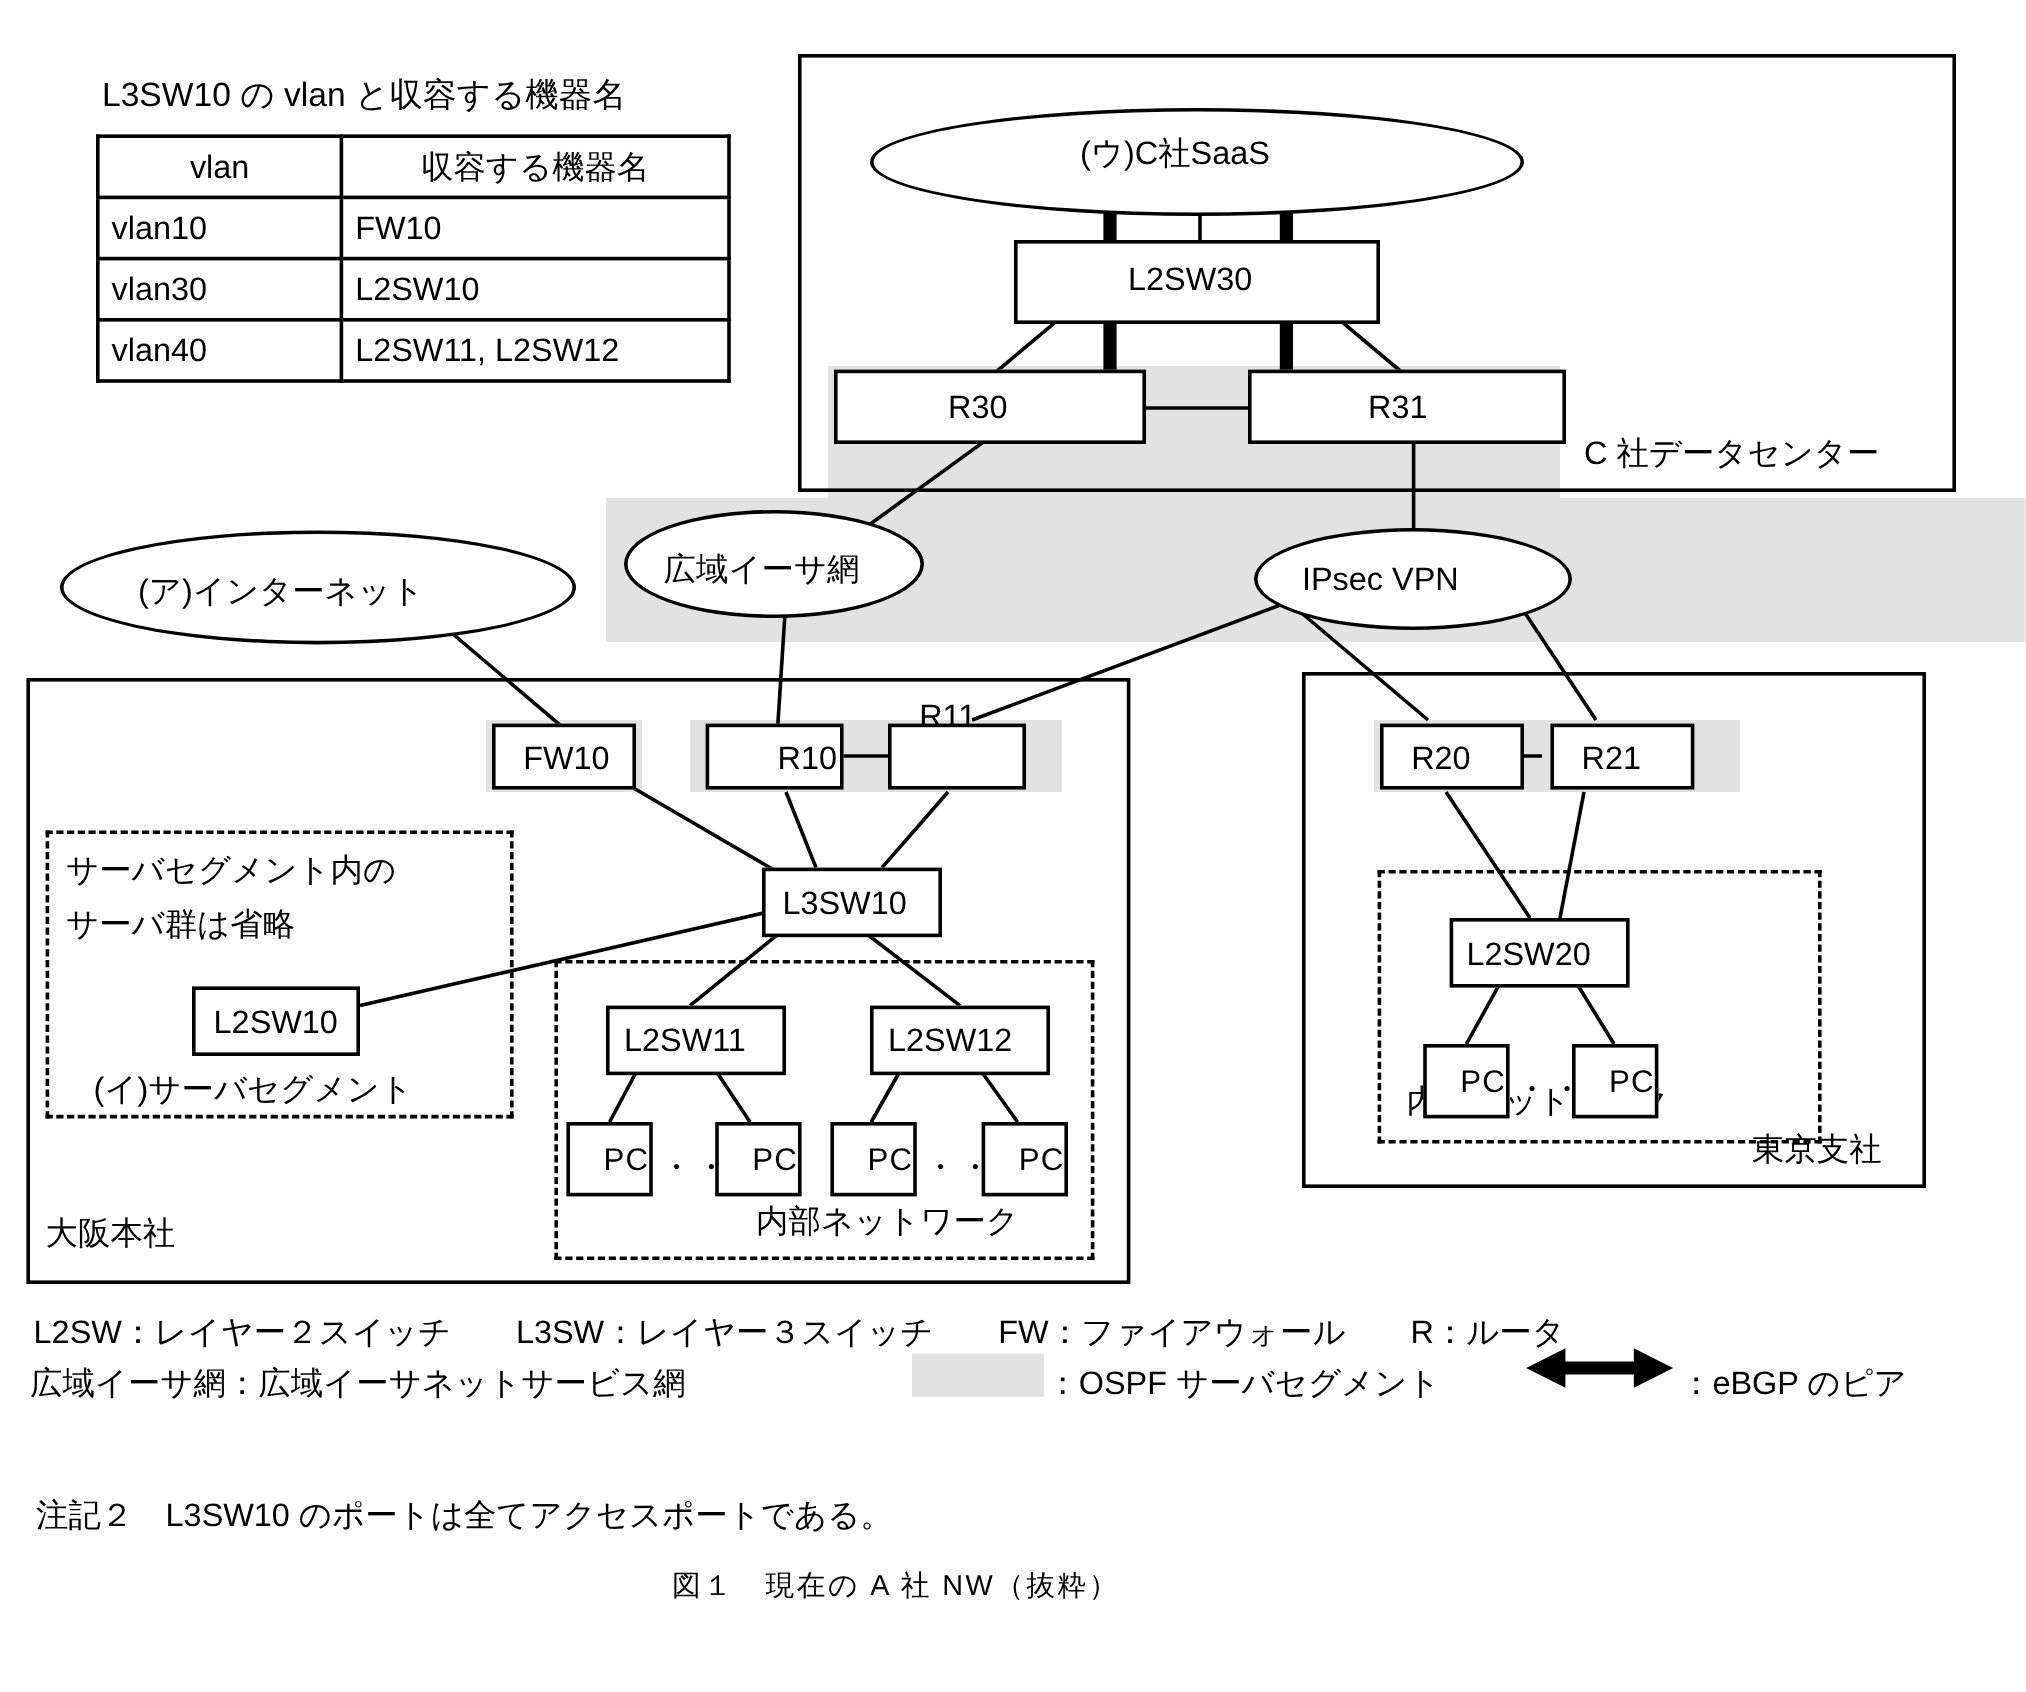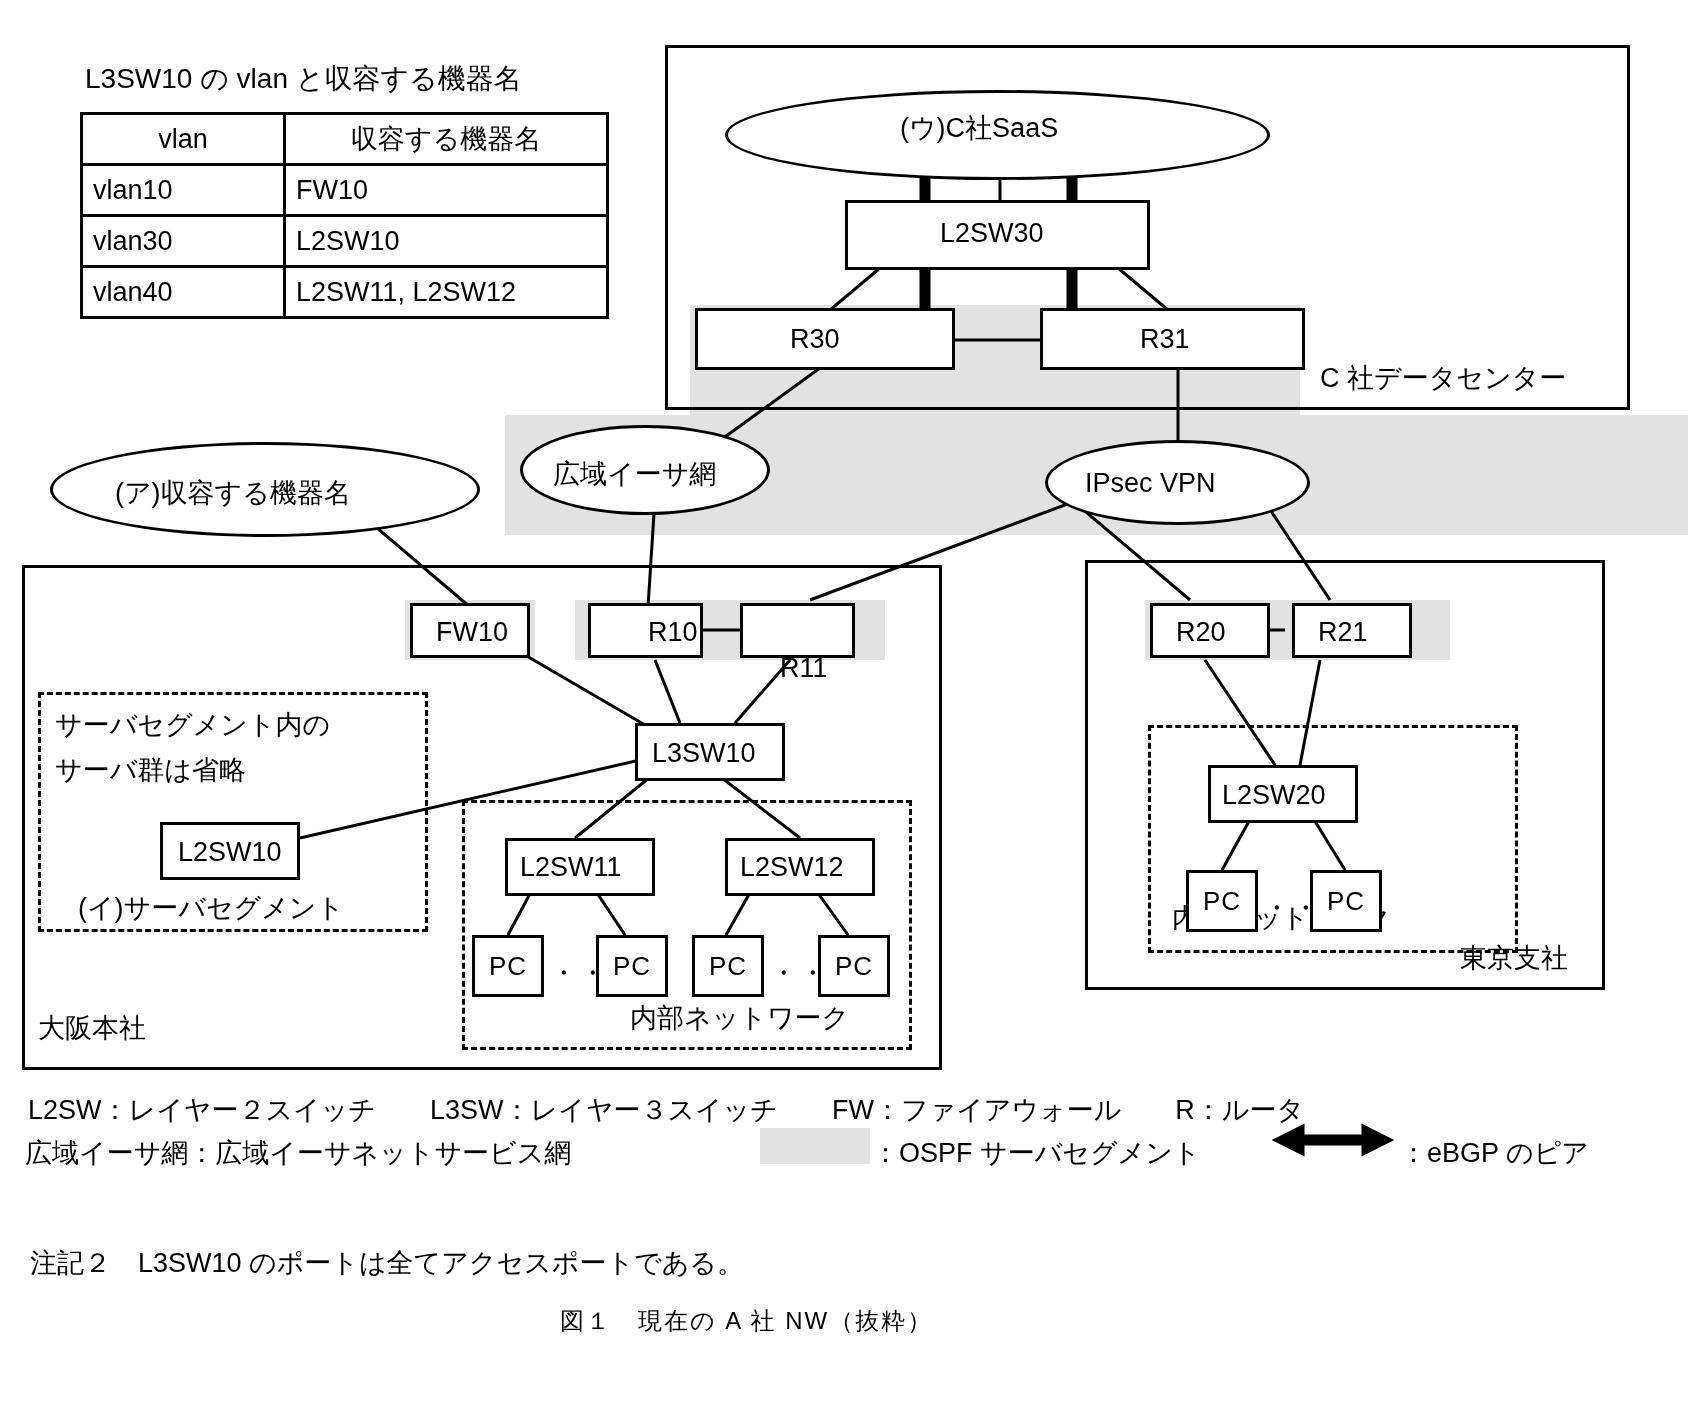--- a/index.html
+++ b/index.html
@@ -1,21 +1,21 @@
 <!DOCTYPE html>
 <html lang="ja"><head>
 <meta charset="utf-8">
 <style>
   html,body{margin:0;padding:0;background:#fff;}
   body{width:1688px;height:1410px;position:relative;font-family:"Liberation Sans","DejaVu Sans",sans-serif;color:#000;}
   #root{position:absolute;left:0;top:0;width:1688px;height:1410px;}
   svg#wires{position:absolute;left:0;top:0;width:1688px;height:1410px;pointer-events:none;}
   .abs{position:absolute;box-sizing:border-box;}
   .box{border:3px solid #000;background:#fff;display:flex;align-items:center;justify-content:center;text-align:center;}
-  .nodebox{border:3px solid #000;background:#fff;display:flex;align-items:center;justify-content:center;font-size:27px;letter-spacing:1px;}
+  .nodebox{border:3px solid #000;background:#fff;display:flex;align-items:center;justify-content:flex-end;font-size:27px;letter-spacing:1px;}
   .ellipse{border:3px solid #000;border-radius:50%;background:#fff;display:flex;align-items:center;justify-content:center;font-size:27px;}
   .dashed{border:3px dashed #000;background:transparent;}
   .label{font-size:27px;white-space:nowrap;text-align:center;}
   .ospf{background:#e2e2e2;}
   table.vlan{border-collapse:collapse;}
   table.vlan td{border:3px solid #000;font-size:27px;padding:4px 10px;height:40px;}
   .tbl-title{font-size:28px;white-space:nowrap;}
   .legend{font-size:27px;white-space:nowrap;}
   .caption{font-size:24px;letter-spacing:2px;white-space:nowrap;}
   .note{font-size:27px;white-space:nowrap;}
@@ -129,39 +129,39 @@
   <div class="abs nodebox" style="left:845px;top:200px;width:305px;height:70px;"></div>
   <div class="abs label" style="left:940px;top:218px;">L2SW30</div>
 
   <div class="abs nodebox" style="left:695px;top:308px;width:260px;height:62px;"></div>
   <div class="abs label" style="left:790px;top:324px;">R30</div>
 
   <div class="abs nodebox" style="left:1040px;top:308px;width:265px;height:62px;"></div>
   <div class="abs label" style="left:1140px;top:324px;">R31</div>
 
   <div class="abs ellipse" style="left:50px;top:442px;width:430px;height:95px;"></div>
-  <div class="abs label" style="left:115px;top:475px;">(ア)収容する機器名</div>
+  <div class="abs label" style="left:115px;top:475px;">(ア)インターネット</div>
 
   <div class="abs ellipse" style="left:520px;top:425px;width:250px;height:90px;"></div>
   <div class="abs label" style="left:553px;top:456px;">広域イーサ網</div>
 
   <div class="abs ellipse" style="left:1045px;top:440px;width:265px;height:85px;"></div>
   <div class="abs label" style="left:1085px;top:468px;">IPsec VPN</div>
 
   <div class="abs box" style="left:22px;top:565px;width:920px;height:505px;background:transparent;"></div>
   <div class="abs label" style="left:38px;top:1010px;">大阪本社</div>
 
   <div class="abs nodebox" style="left:410px;top:603px;width:120px;height:55px;"></div>
   <div class="abs label" style="left:436px;top:617px;">FW10</div>
 
   <div class="abs nodebox" style="left:588px;top:603px;width:115px;height:55px;"></div>
   <div class="abs label" style="left:648px;top:617px;">R10</div>
 
   <div class="abs nodebox" style="left:740px;top:603px;width:115px;height:55px;"></div>
-  <div class="abs label" style="left:766px;top:653px;margin-left:14px;">R11</div>
+  <div class="abs label" style="left:766px;top:582px;">R11</div>
 
   <div class="abs nodebox" style="left:635px;top:723px;width:150px;height:58px;"></div>
   <div class="abs label" style="left:652px;top:738px;">L3SW10</div>
 
   <div class="abs dashed" style="left:38px;top:692px;width:390px;height:240px;"></div>
   <div class="abs label" style="left:55px;top:707px;">サーバセグメント内の</div>
   <div class="abs label" style="left:55px;top:752px;">サーバ群は省略</div>
   <div class="abs nodebox" style="left:160px;top:822px;width:140px;height:58px;"></div>
   <div class="abs label" style="left:178px;top:837px;">L2SW10</div>
   <div class="abs label" style="left:78px;top:890px;">(イ)サーバセグメント</div>

